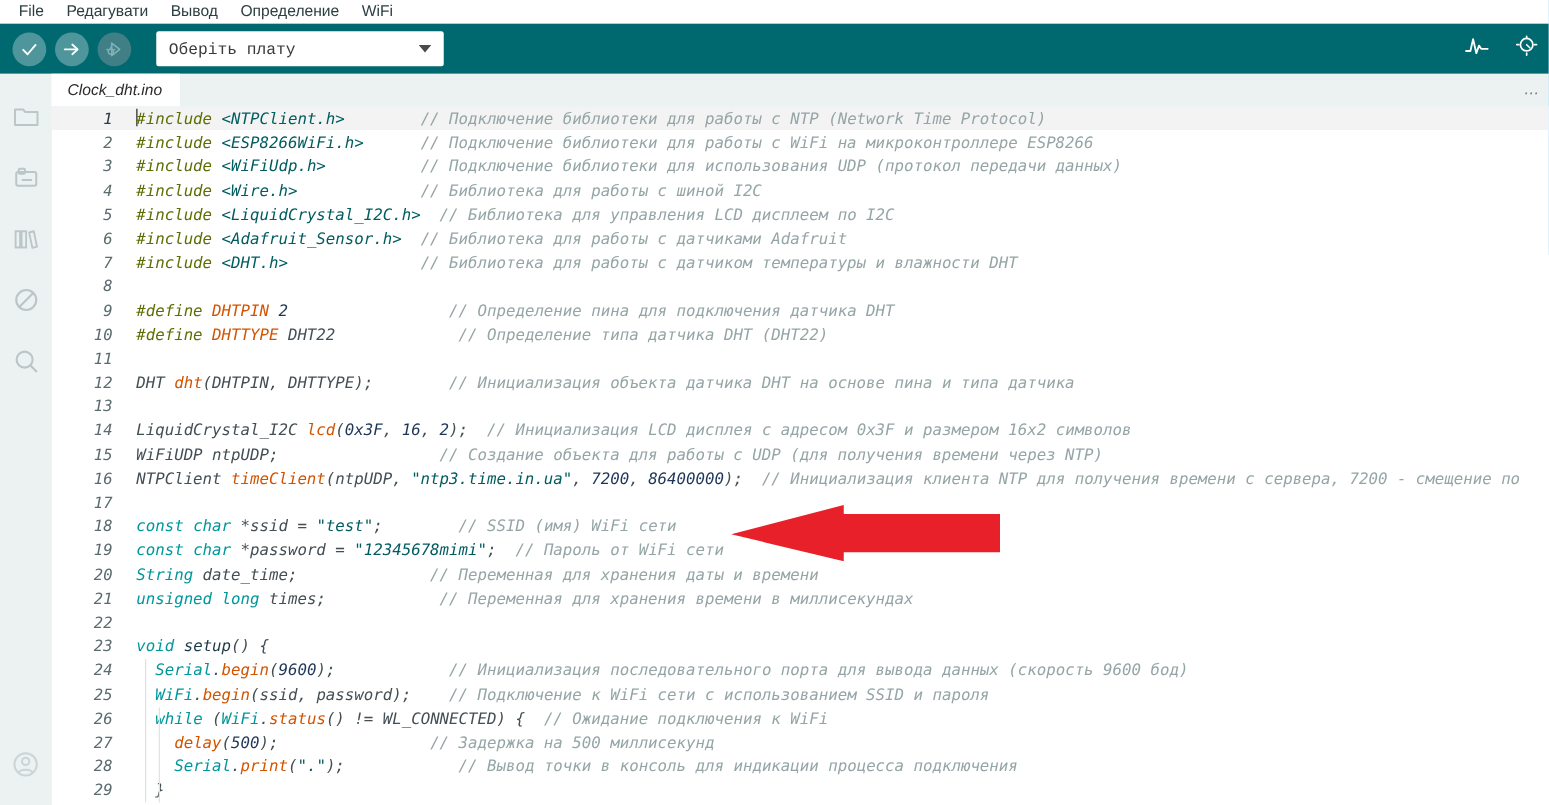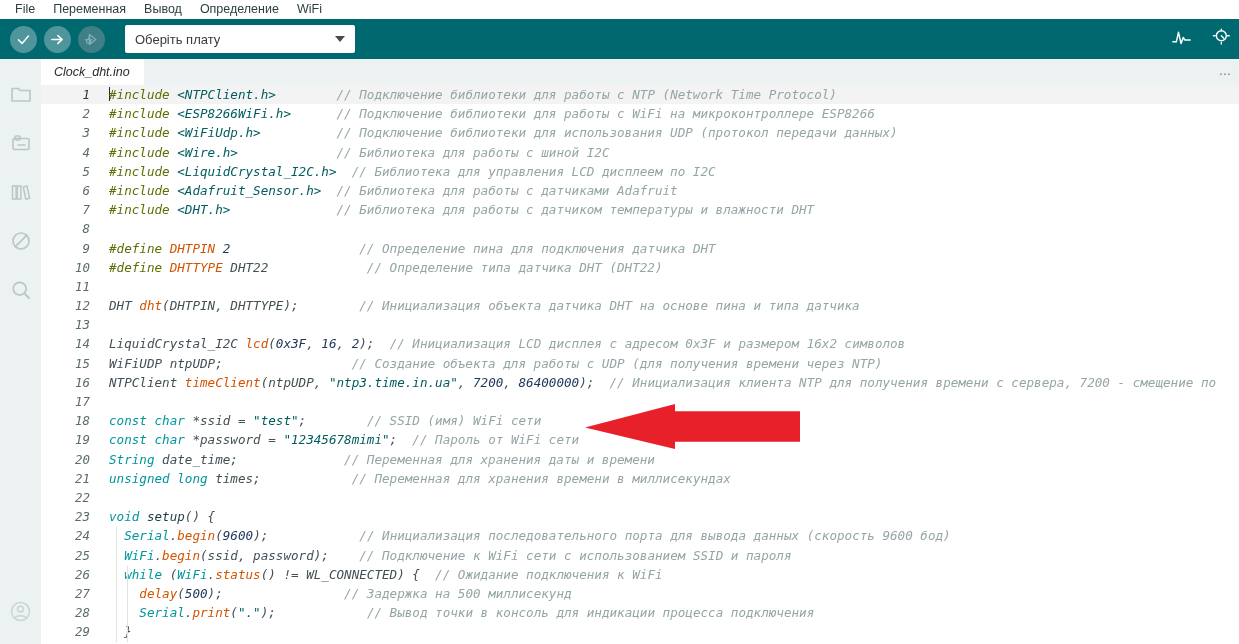--- a/index.html
+++ b/index.html
@@ -21,21 +21,21 @@
   .menubar .mitem {
     font-size: 12.5px; color: #2c3e42;
     padding: 0 9px; line-height: 19px; white-space: nowrap;
     cursor: default;
   }
 
   
   .toolbar {
     height: 40px; background: #006970;
     display: flex; align-items: center;
-    padding: 0 10px; position: relative;
+    padding: 0 10px; position: relative; font-family: Liberation Mono, monospace;
   }
   .tb-btns { display: flex; align-items: center; gap: 7px; }
   .tb-btn {
     width: 27px; height: 27px; border-radius: 50%;
     background: #4e969b;
     display: flex; align-items: center; justify-content: center;
     cursor: pointer; flex: 0 0 auto;
   }
   .tb-btn.dim { background: #3f7f85; }
   .tb-btn svg { display:block; }
@@ -146,21 +146,21 @@
   
   .red-arrow { position: absolute; pointer-events: none; }
 </style>
 </head>
 <body>
 
 <div id="app">
 
   <div class="menubar">
     <div class="mitem">File</div>
-    <div class="mitem">Переменная</div>
+    <div class="mitem">Редагувати</div>
     <div class="mitem">Вывод</div>
     <div class="mitem">Определение</div>
     <div class="mitem">WiFi</div>
   </div>
 
   <div class="toolbar">
     <div class="tb-btns">
 
       <div class="tb-btn">
         <span>

